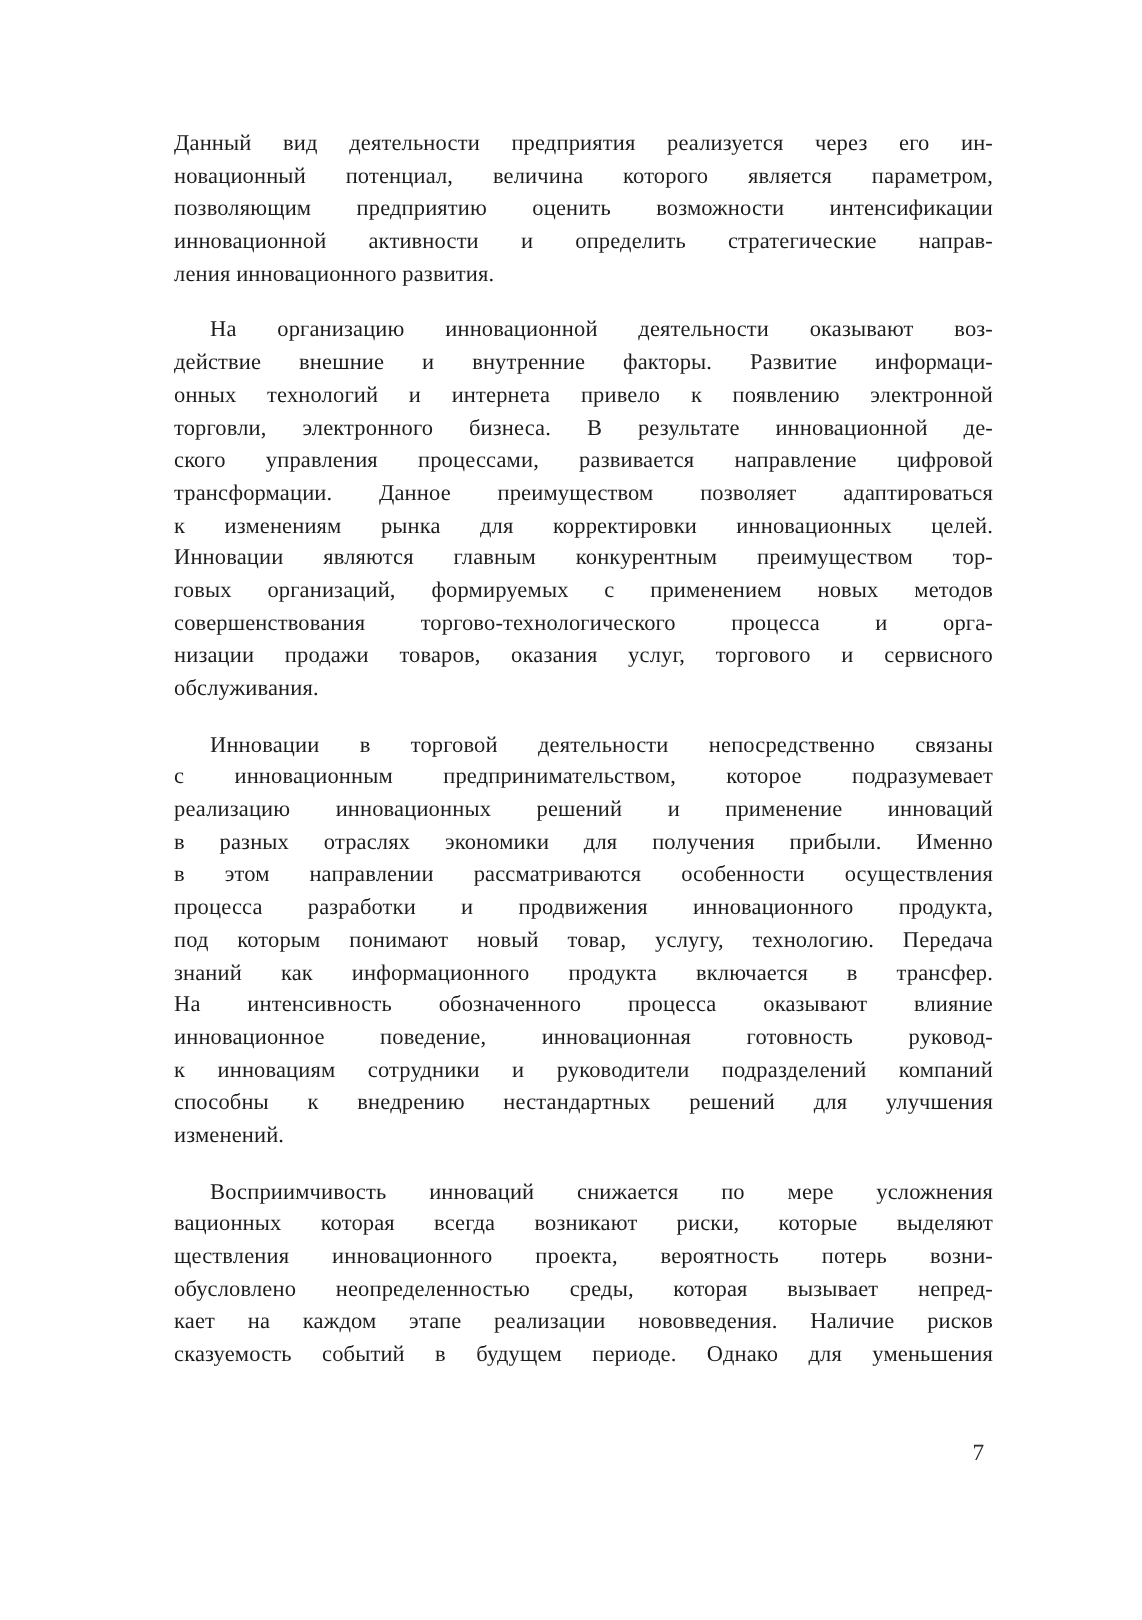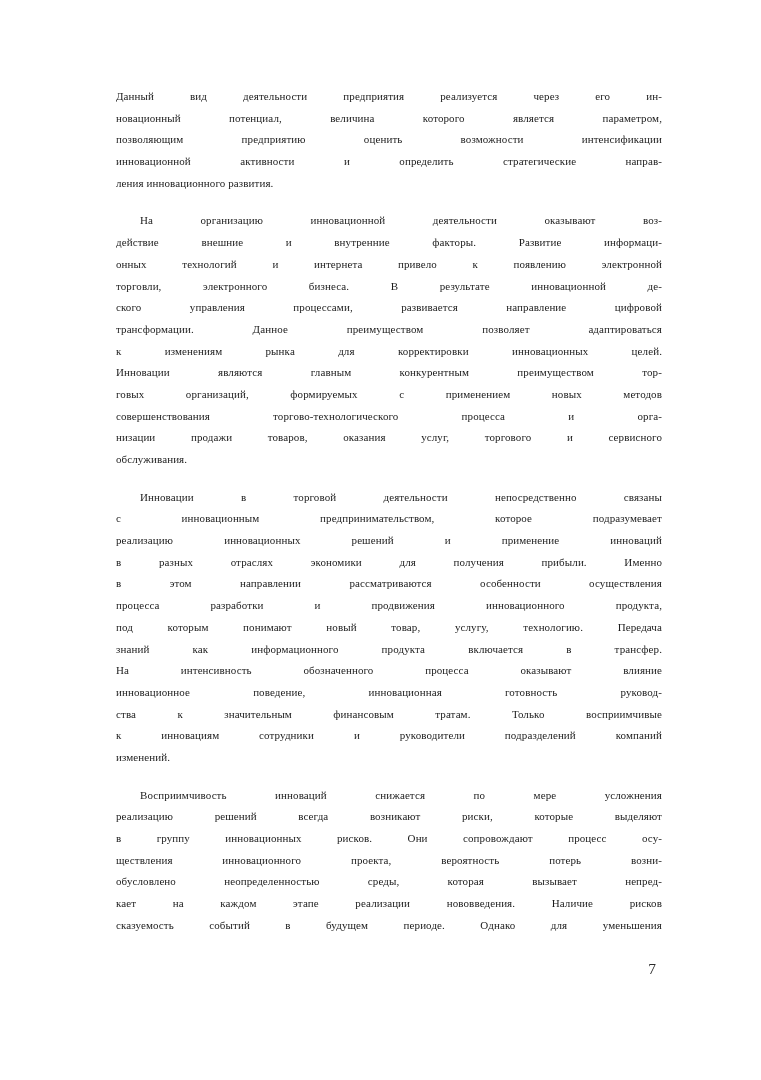--- a/index.html
+++ b/index.html
@@ -26,21 +26,21 @@
     position: absolute;
     left: 116px;
     top: 86px;
     width: 546px;
   }
   .para {
     margin: 0;
     padding: 0;
   }
   .line {
-    font-size: 11px;
+    font-size: 15px;
     line-height: 21.7px;
     height: 21.7px;
     white-space: nowrap;
     text-align: justify;
     text-align-last: justify;
     letter-spacing: 0.1px;
   }
   .line.firstline {
     text-indent: 24px;
   }
@@ -93,30 +93,29 @@
       <div class="line firstline">Инновации в торговой деятельности непосредственно связаны</div>
       <div class="line">с инновационным предпринимательством, которое подразумевает</div>
       <div class="line">реализацию инновационных решений и применение инноваций</div>
       <div class="line">в разных отраслях экономики для получения прибыли. Именно</div>
       <div class="line">в этом направлении рассматриваются особенности осуществления</div>
       <div class="line">процесса разработки и продвижения инновационного продукта,</div>
       <div class="line">под которым понимают новый товар, услугу, технологию. Передача</div>
       <div class="line">знаний как информационного продукта включается в трансфер.</div>
       <div class="line">На интенсивность обозначенного процесса оказывают влияние</div>
       <div class="line">инновационное поведение, инновационная готовность руковод-</div>
-      <div class="line">ства к значительным финансовым тратам. Только восприимчивые</div>
       <div class="line">к инновациям сотрудники и руководители подразделений компаний</div>
+      <div class="line">способны к внедрению нестандартных решений для улучшения</div>
       <div class="line lastline">изменений.</div>
     <p></p>
 
     <p class="para">
       </p>
       <div class="line firstline">Восприимчивость инноваций снижается по мере усложнения</div>
-      <div class="line">реализацию решений всегда возникают риски, которые выделяют</div>
-      <div class="line">в группу инновационных рисков. Они сопровождают процесс осу-</div>
+      <div class="line">вационных которая всегда возникают риски, которые выделяют</div>
       <div class="line">ществления инновационного проекта, вероятность потерь возни-</div>
       <div class="line">обусловлено неопределенностью среды, которая вызывает непред-</div>
       <div class="line">кает на каждом этапе реализации нововведения. Наличие рисков</div>
       <div class="line">сказуемость событий в будущем периоде. Однако для уменьшения</div>
     <p></p>
 
   </div>
 
   <div class="page-number">7</div>
 </div>

